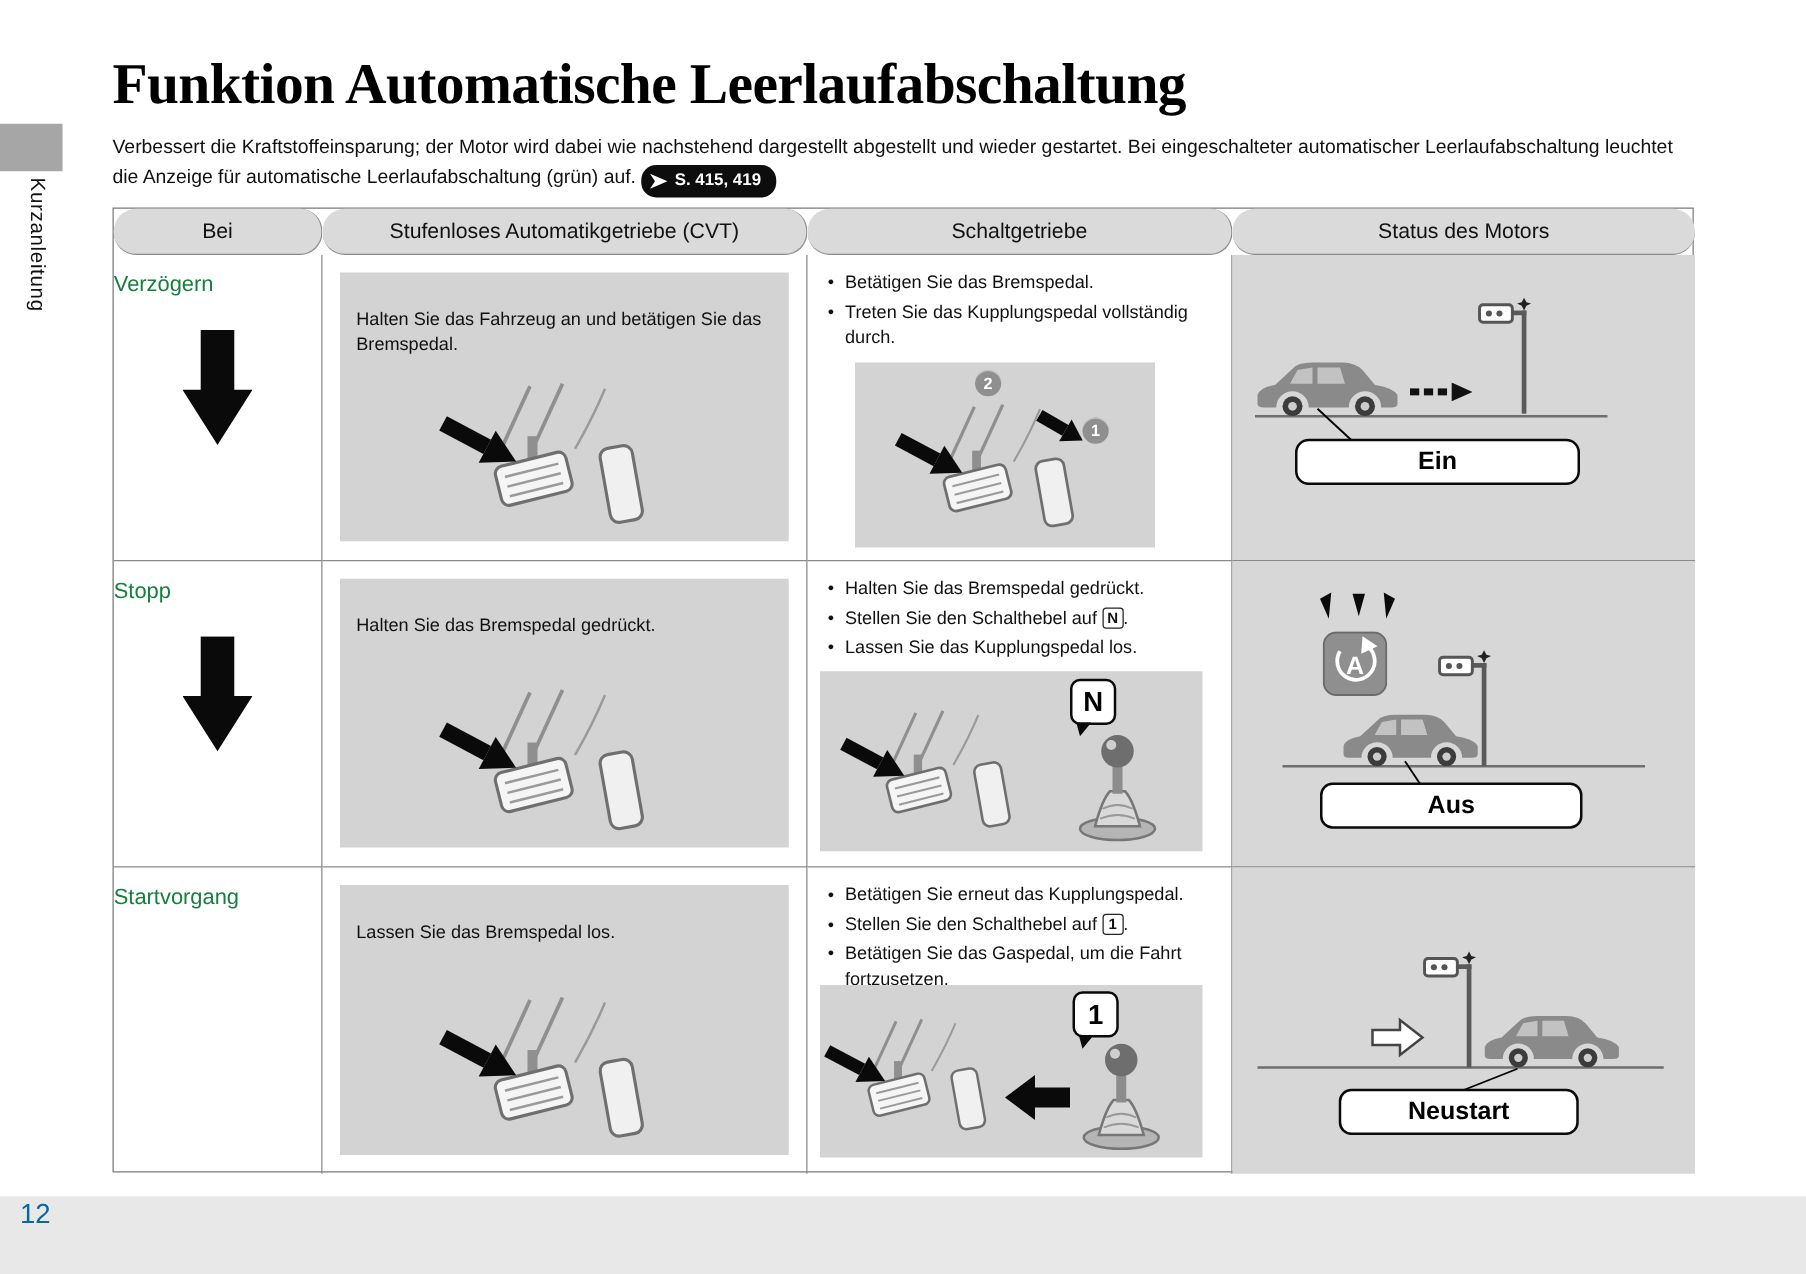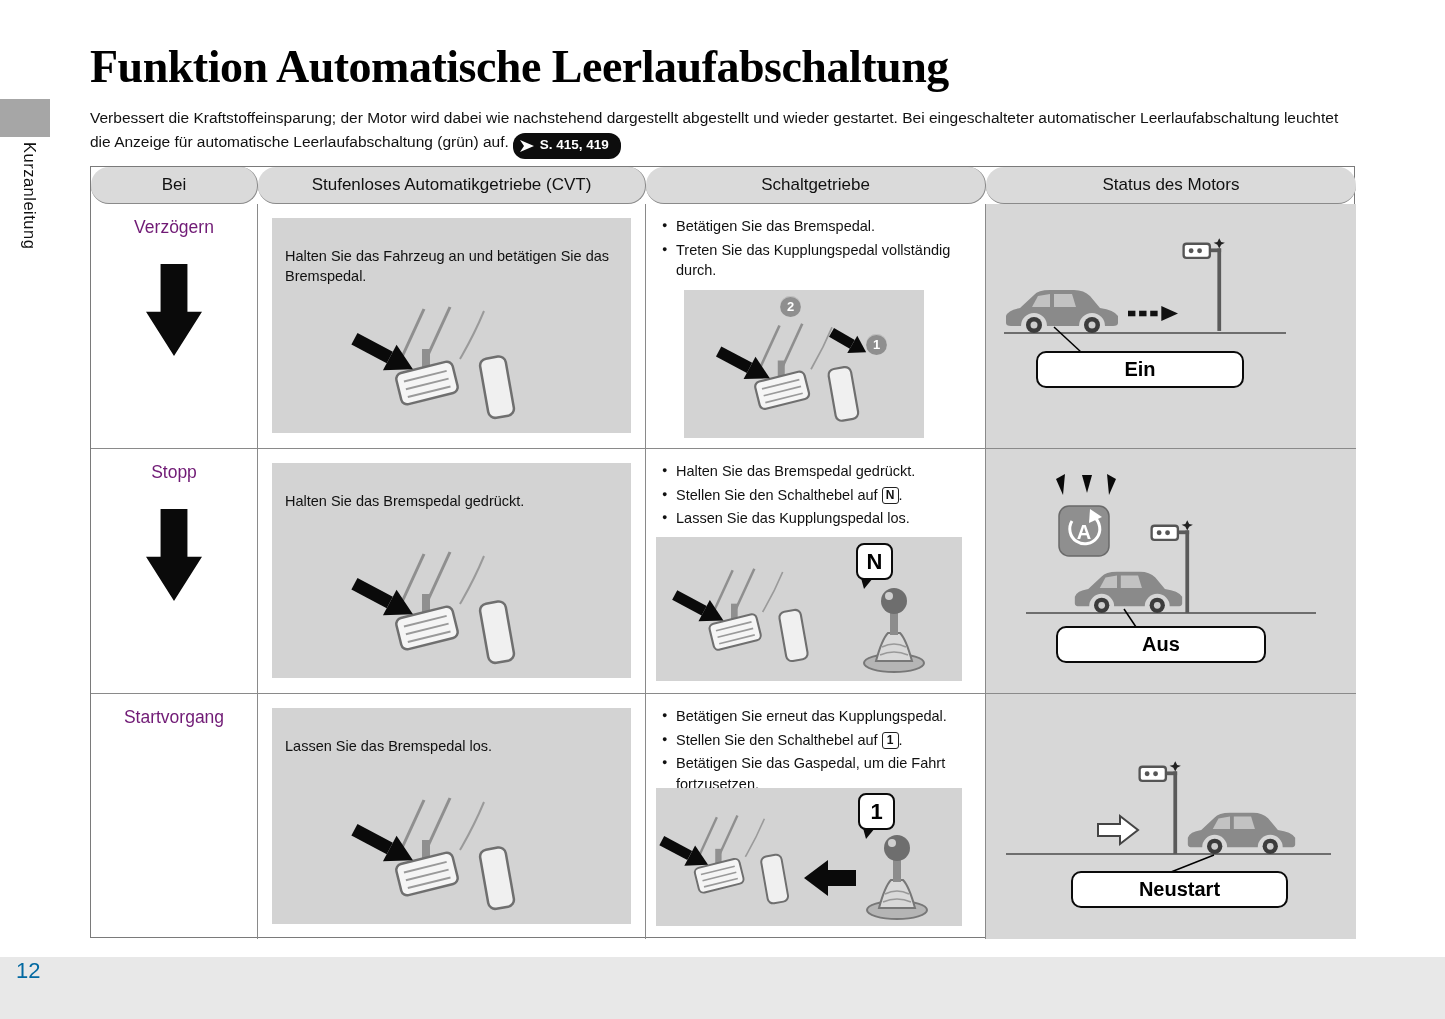--- a/index.html
+++ b/index.html
@@ -19,21 +19,21 @@
   .page-ref svg { display:block; }
 
   
   .doc-table { position:absolute; left:90px; top:166px; width:1265px; height:772px; display:grid;
     grid-template-columns:167px 388px 340px 370px; grid-template-rows:37px 245px 245px 245px;
     border:1.5px solid #7a7a7a; background:#fff; }
   .cell { border-right:1px solid #8a8a8a; border-bottom:1px solid #8a8a8a; position:relative; overflow:hidden; }
   .cell.col4 { border-right:0; }
   .cell.rlast { border-bottom:0; }
   .th { background:#dadada; display:flex; align-items:center; justify-content:center; font-size:17px; color:#111;border-radius:18px; }
-  .bei { text-align:center; padding-top:13px; font-size:17.5px; color:#701a75; }
+  .bei { padding-top:13px; font-size:17.5px; color:#15803d; }
   .big-down-arrow { width:56px; height:92px; background:#0a0a0a; margin:26px auto 0;
     clip-path:polygon(26% 0,74% 0,74% 52%,100% 52%,50% 100%,0 52%,26% 52%); }
 
   
   .cvt-box { position:absolute; left:14px; right:14px; top:14px; bottom:15px; background:#d3d3d3; }
   .cvt-text { padding:28px 13px 0; font-size:14.5px; line-height:1.4; color:#111; }
   .cvt-art { position:absolute; left:50%; transform:translateX(-50%); bottom:6px; }
 
   
   ul.bullets { list-style:none; padding:12px 10px 0 16px; }
@@ -194,21 +194,21 @@
     </div>
 
     <div class="cell col4 status">
       <svg class="scene" width="369" height="244" viewBox="0 0 369 244">
         <line x1="18" y1="129" x2="300" y2="129" stroke="#6e6e6e" stroke-width="2"></line>
         <use href="#sym-traffic" x="192" y="33" width="60" height="96"></use>
         <use href="#sym-car" x="16" y="79" width="120" height="50"></use>
         <use href="#sym-dash-arrow" x="142" y="102" width="50" height="15"></use>
         <line x1="95" y1="148" x2="68" y2="123" stroke="#000" stroke-width="1.5"></line>
       </svg>
-      <div class="status-pill" style="left:50px; top:147px; width:208px;">Ein</div>
+      <div class="status-pill" style="left:50px; top:147px; width:228px;border-radius:11px;">Ein</div>
     </div>
 
     <div class="cell bei">
       <div>Stopp</div>
       <div class="big-down-arrow"></div>
     </div>
 
     <div class="cell">
       <div class="cvt-box">
         <div class="cvt-text">Halten Sie das Bremspedal gedrückt.</div>
@@ -277,21 +277,21 @@
     </div>
 
     <div class="cell col4 rlast status">
       <svg class="scene" width="369" height="244" viewBox="0 0 369 244">
         <line x1="20" y1="160" x2="345" y2="160" stroke="#6e6e6e" stroke-width="2"></line>
         <use href="#sym-traffic" x="148" y="66" width="60" height="96"></use>
         <polygon points="112,130 134,130 134,122 152,136 134,150 134,142 112,142" fill="#ffffff" stroke="#444" stroke-width="2"></polygon>
         <use href="#sym-car" x="198" y="112" width="115" height="48"></use>
         <line x1="185" y1="178" x2="228" y2="161" stroke="#000" stroke-width="1.5"></line>
       </svg>
-      <div class="status-pill" style="left:85px; top:177px; width:217px;">Neustart</div>
+      <div class="status-pill" style="left:85px; top:177px; width:192px;">Neustart</div>
     </div>
 
   </div>
 
   <div class="footer-bar"></div>
   <div class="page-number">12</div>
 
 </div>
 
 </body></html>

